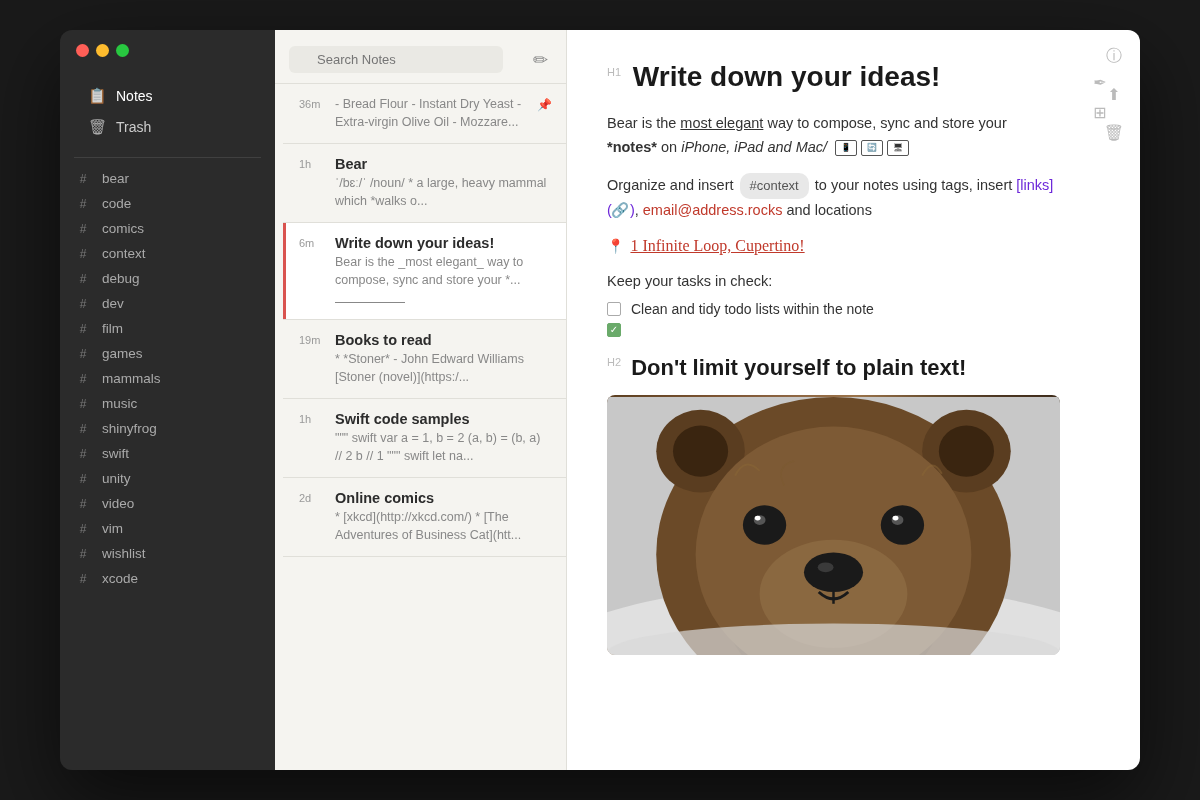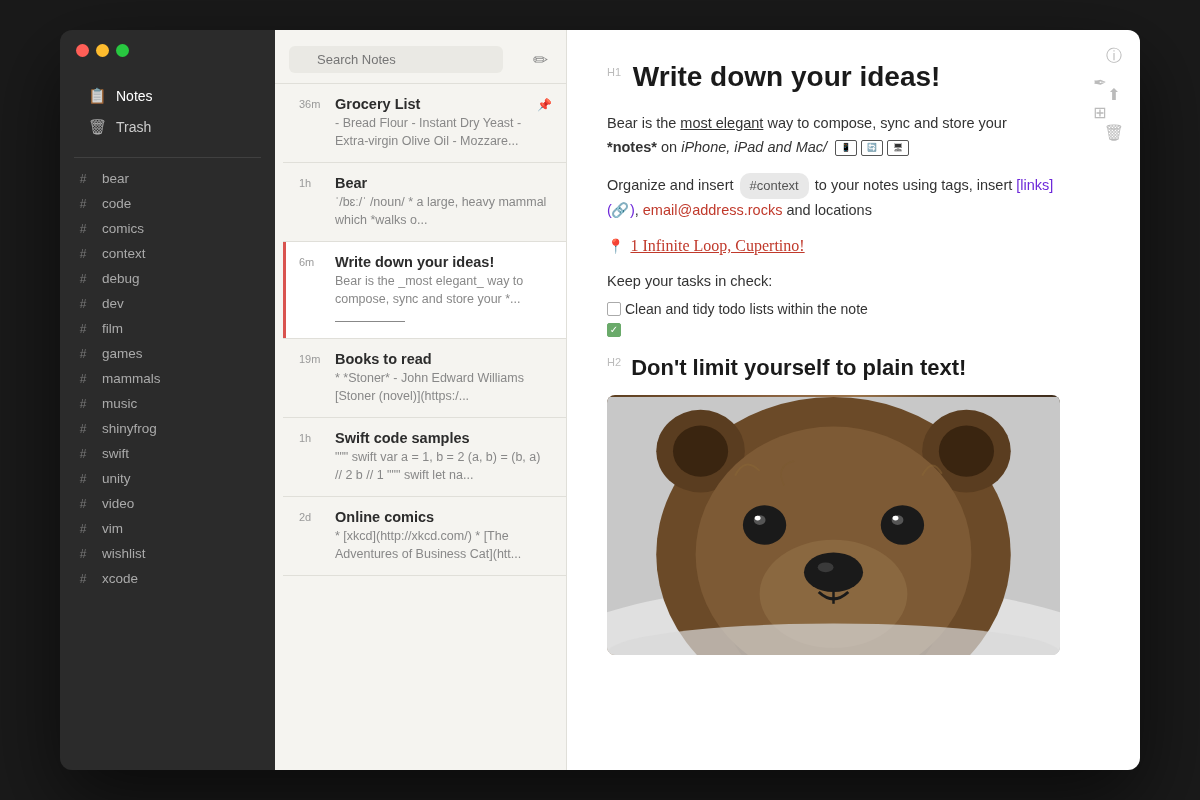--- a/index.html
+++ b/index.html
@@ -298,21 +298,21 @@
       margin-bottom: 18px;
     }
     .tasks-label {
       font-size: 14.5px;
       color: #333;
       margin-bottom: 12px;
     }
     .task-item {
       display: flex;
       align-items: center;
-      gap: 4px;
+      gap: 10px;
       margin-bottom: 6px;
       font-size: 14px;
       color: #333;
     }
     .task-checkbox {
       width: 14px;
       height: 14px;
       border: 1.5px solid #aaa;
       border-radius: 2px;
       flex-shrink: 0;
@@ -467,21 +467,20 @@
         <input class="search-box" type="text" placeholder="Search Notes" style="">
       </div>
       <button class="compose-btn">
         <span>✏</span>
       </button>
     </div>
     <div class="note-items" id="note-items-container">
     <div class="note-item">
     <span class="note-time">36m</span>
     <div class="note-content-preview">
-      <div class="note-title">Grocery List</div>
       <div class="note-preview">- Bread Flour  - Instant Dry Yeast - Extra-virgin Olive Oil - Mozzare...</div>
 
     </div>
     <span class="note-pin-icon">📌</span>
   </div>
         <div class="note-item">
     <span class="note-time">1h</span>
     <div class="note-content-preview">
       <div class="note-title">Bear</div>
       <div class="note-preview">ˈ/bɛː/ˈ  /noun/          * a large, heavy mammal which *walks o...</div>

